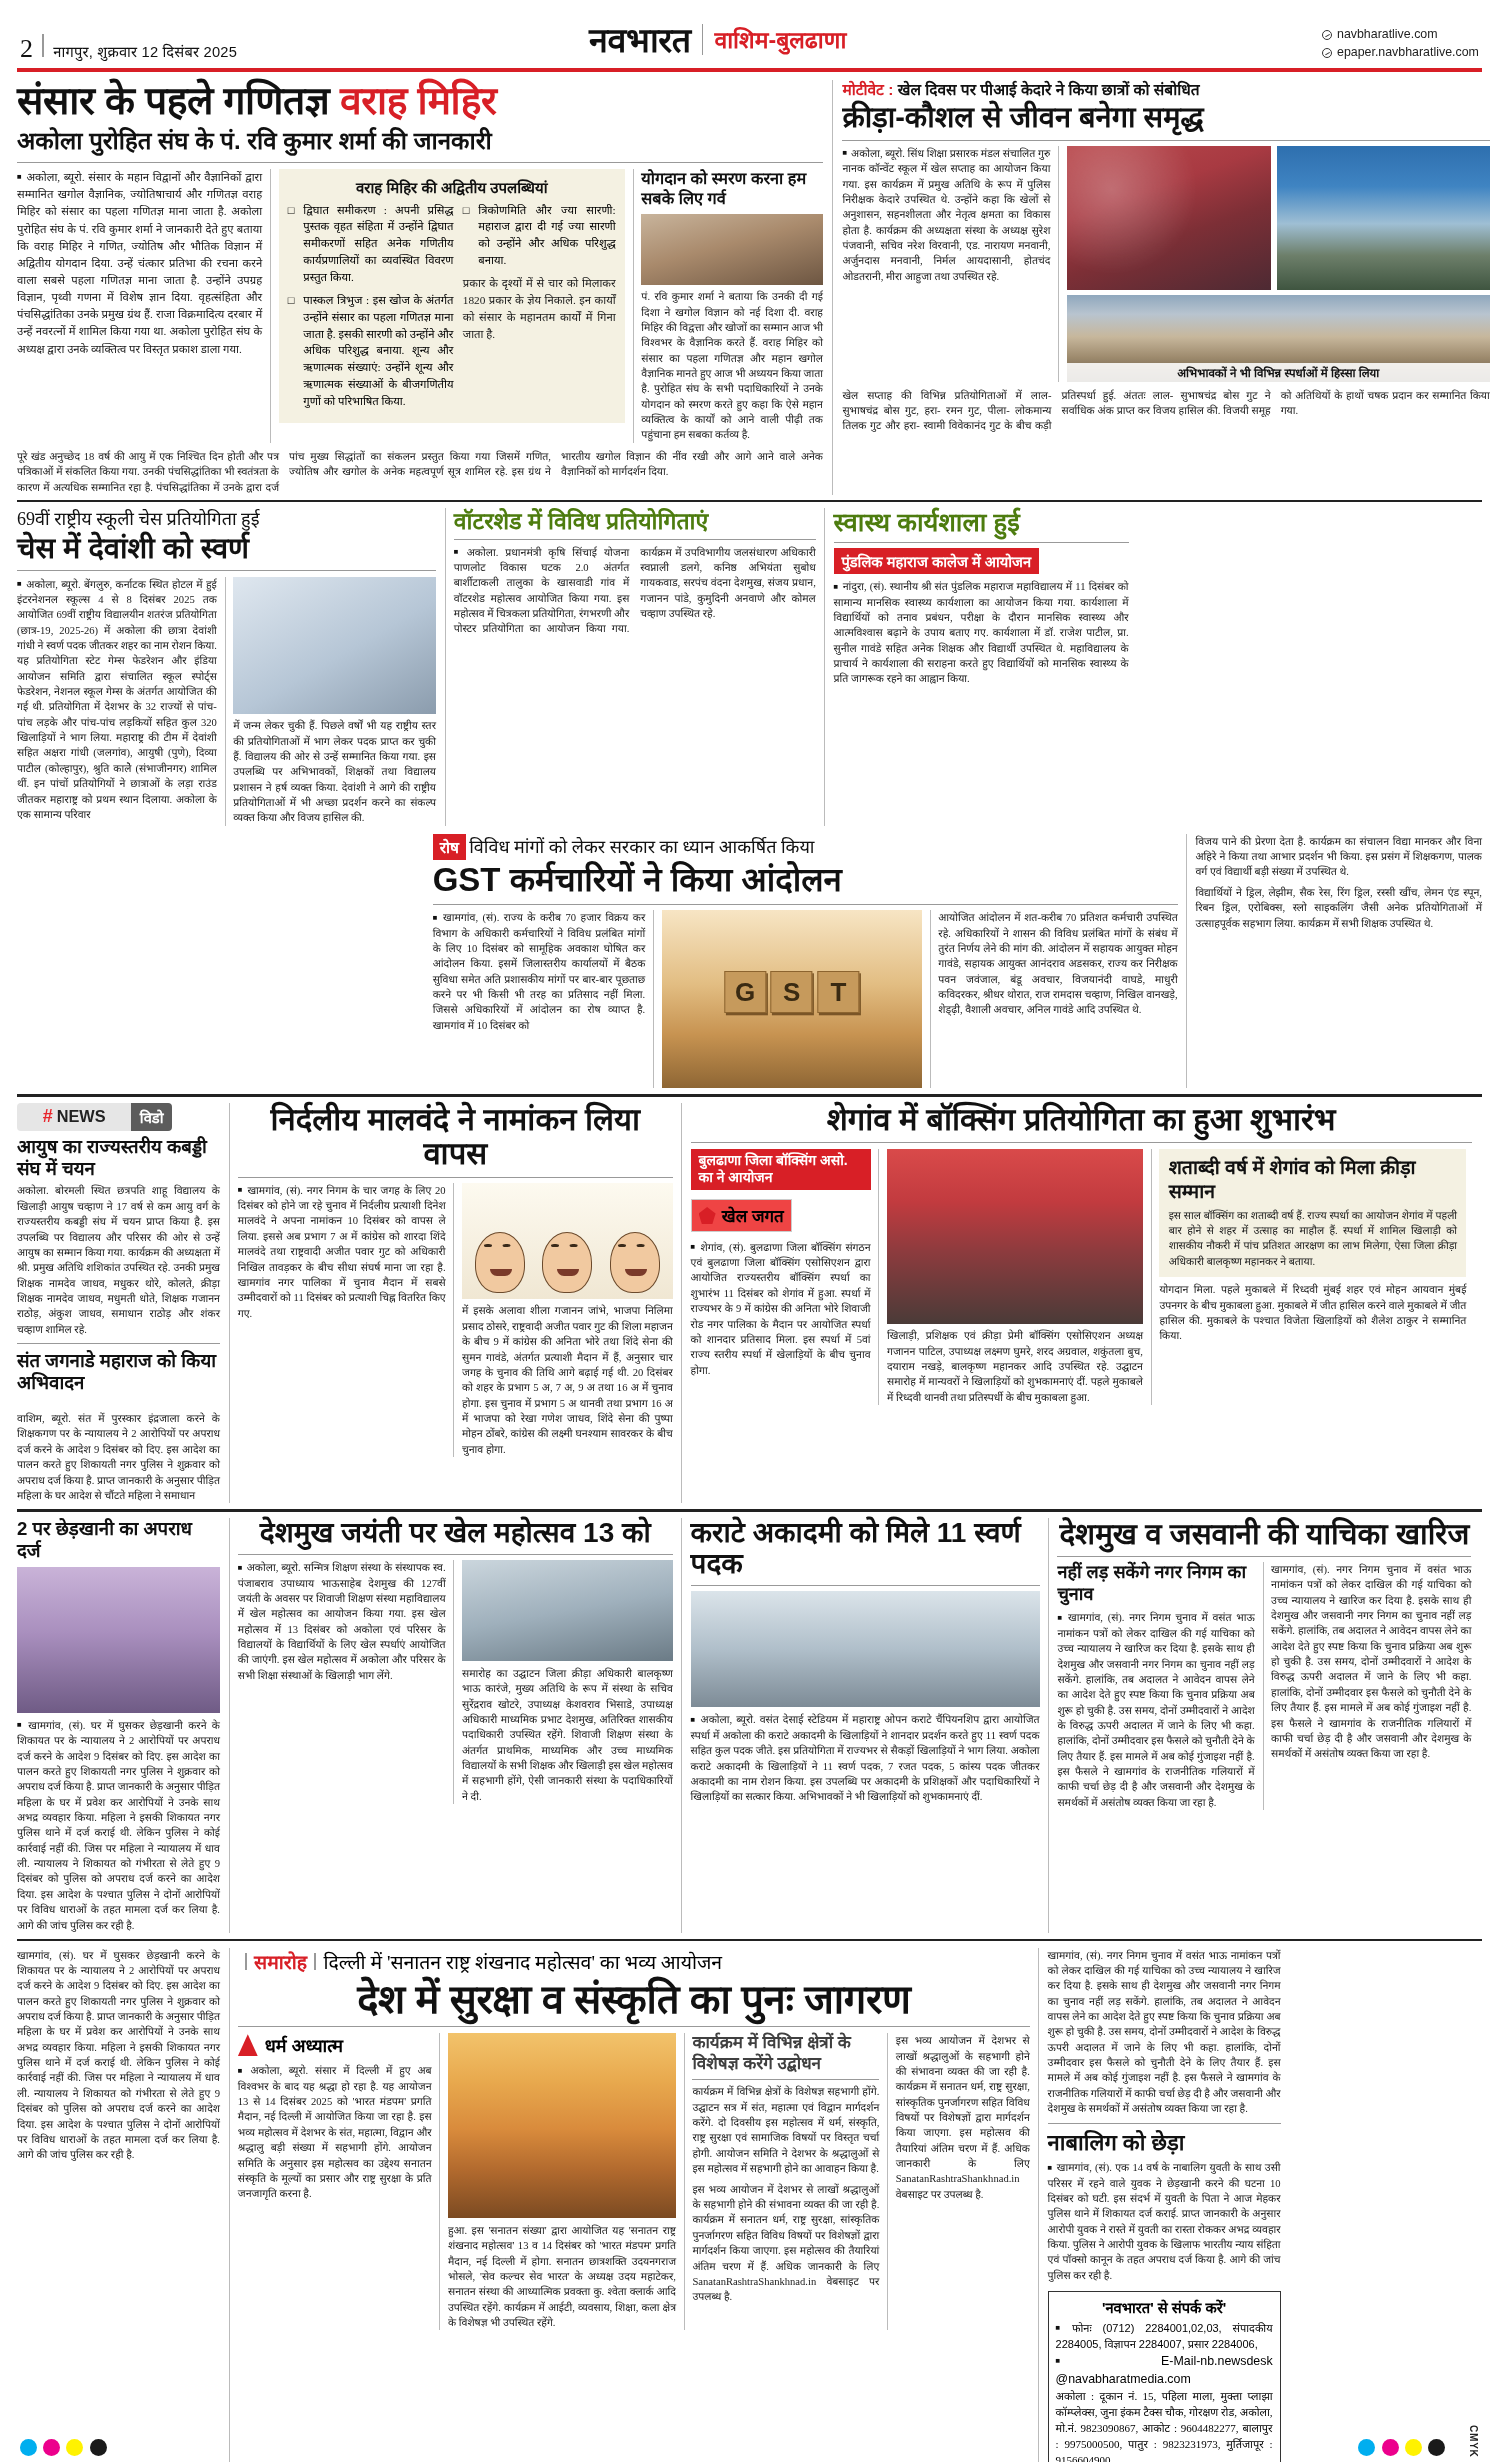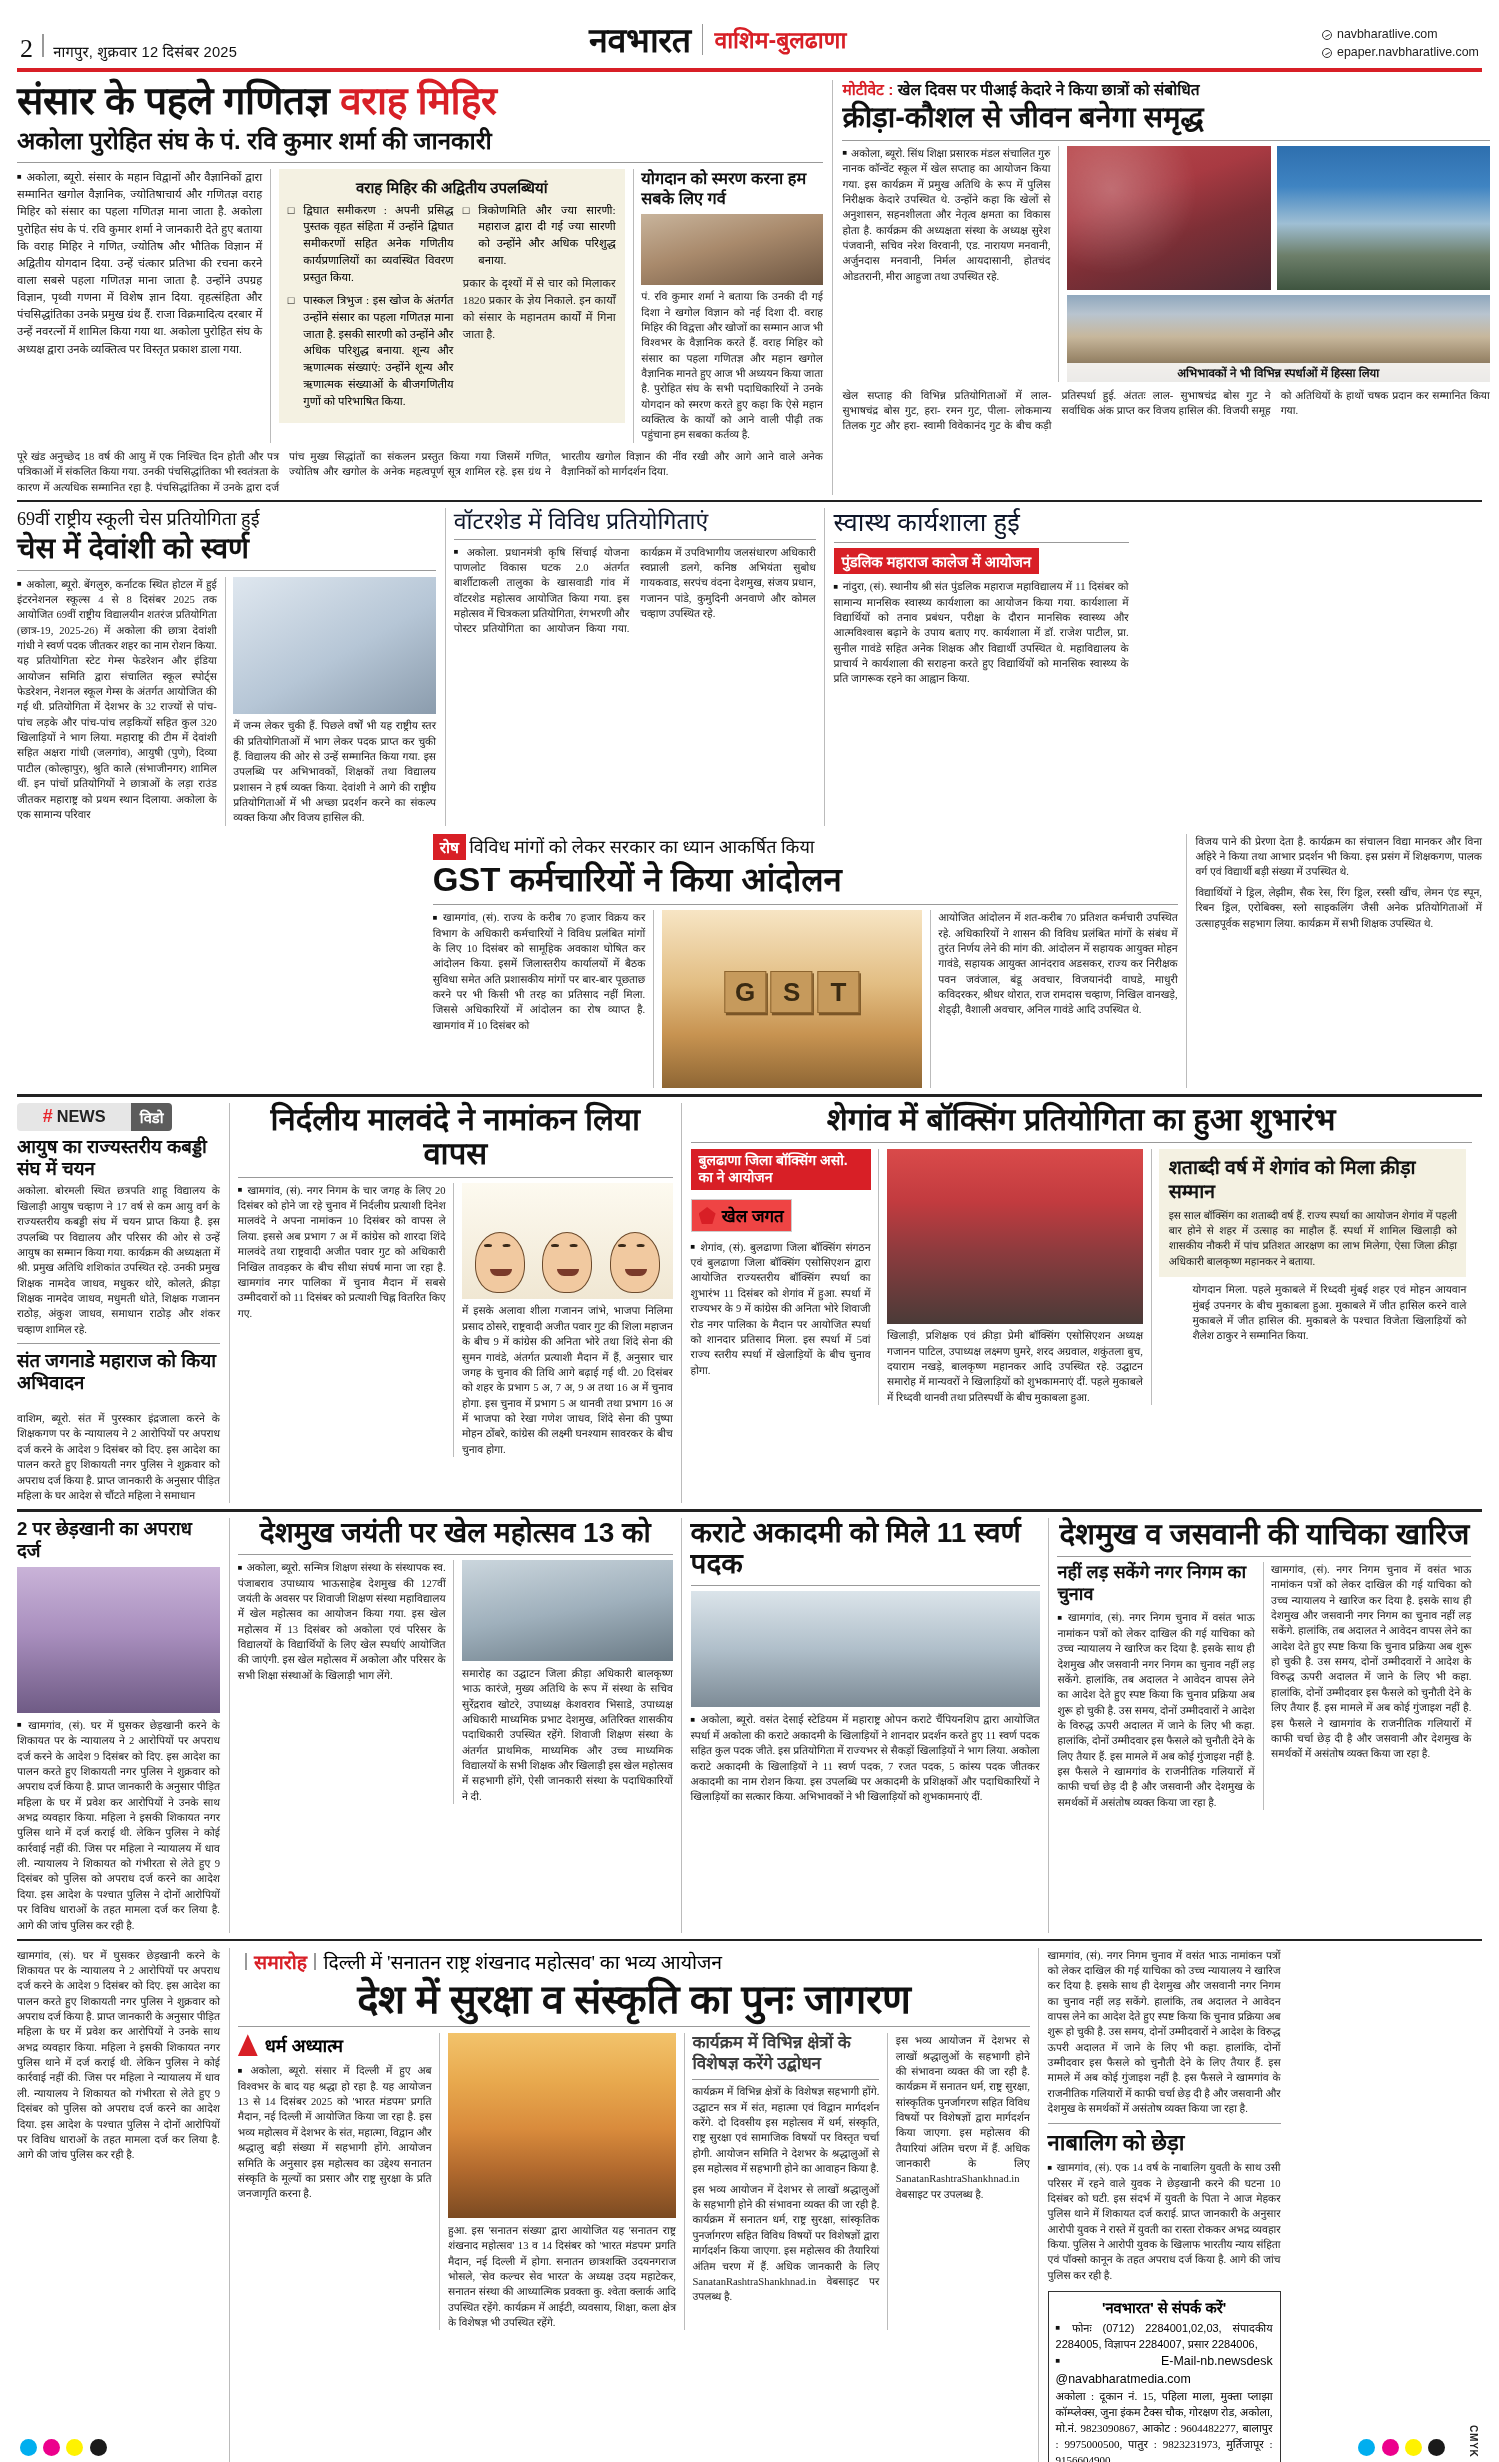--- a/index.html
+++ b/index.html
@@ -52,21 +52,21 @@
 
   
   .kicker { font-size: 15.5px; font-weight: 700; font-family: "Liberation Sans", sans-serif;
             color: #111; line-height: 1.25; }
   .kicker .tag { color: #d81f26; font-weight: 700; }
   .hl-xl { font-size: 39px; font-weight: 700; line-height: 1.06; color: #111;
            font-family: "Liberation Sans", sans-serif; letter-spacing: -0.4px; }
   .hl-xl .red { color: #d81f26; }
   .hl-lg { font-size: 29px; font-weight: 700; line-height: 1.1; color: #111;
            font-family: "Liberation Sans", sans-serif; }
-  .hl-md { font-size: 23px; font-weight: 400; line-height: 1.14; color: #0f172a;
+  .hl-md { font-size: 23px; font-weight: 700; line-height: 1.14; color: #4d7c0f;
            font-family: "Liberation Sans", sans-serif; }
   .hl-sm { font-size: 18.6px; font-weight: 700; line-height: 1.18; color: #111;
            font-family: "Liberation Sans", sans-serif; }
   .hl-xs { font-size: 15.5px; font-weight: 700; line-height: 1.2; color: #111;
            font-family: "Liberation Sans", sans-serif; }
   .subhead { font-size: 17px; line-height: 1.25; color: #111;
              font-family: "Liberation Sans", sans-serif; }
   .body { font-size: 11.3px; line-height: 1.52; color: #1a1a1a; text-align: justify;
           font-family: "Liberation Serif", serif; }
   .body.tight { font-size: 10.6px; line-height: 1.45; }
@@ -443,21 +443,21 @@
         <div style="width:256px;">
           <div class="photo ph-boxing" style="height:175px;"></div>
           <p class="body tight" style="margin-top:4.7px;">खिलाड़ी, प्रशिक्षक एवं क्रीड़ा प्रेमी बॉक्सिंग एसोसिएशन अध्यक्ष गजानन पाटिल, उपाध्यक्ष लक्ष्मण घुमरे, शरद अग्रवाल, शकुंतला बुच, दयाराम नखड़े, बालकृष्ण महानकर आदि उपस्थित रहे. उद्घाटन समारोह में मान्यवरों ने खिलाड़ियों को शुभकामनाएं दीं. पहले मुकाबले में रिध्दवी थानवी तथा प्रतिस्पर्धी के बीच मुकाबला हुआ.</p>
         </div>
         <div class="vsep"></div>
         <div style="width:307px;">
           <div class="tint">
             <div class="hl-xs" style="font-size:19.4px;">शताब्दी वर्ष में शेगांव को मिला क्रीड़ा सम्मान</div>
             <p class="body tight" style="margin-top:4.7px;">इस साल बॉक्सिंग का शताब्दी वर्ष हैं. राज्य स्पर्धा का आयोजन शेगांव में पहली बार होने से शहर में उत्साह का माहौल हैं. स्पर्धा में शामिल खिलाड़ी को शासकीय नौकरी में पांच प्रतिशत आरक्षण का लाभ मिलेगा, ऐसा जिला क्रीड़ा अधिकारी बालकृष्ण महानकर ने बताया.</p>
           </div>
-          <p class="body tight" style="margin-top:5.4px;margin-left:33px;">योगदान मिला. पहले मुकाबले में रिध्दवी मुंबई शहर एवं मोहन आयवान मुंबई उपनगर के बीच मुकाबला हुआ. मुकाबले में जीत हासिल करने वाले मुकाबले में जीत हासिल की. मुकाबले के पश्चात विजेता खिलाड़ियों को शैलेश ठाकुर ने सम्मानित किया.</p>
+          <p class="body tight" style="margin-top:5.4px;">योगदान मिला. पहले मुकाबले में रिध्दवी मुंबई शहर एवं मोहन आयवान मुंबई उपनगर के बीच मुकाबला हुआ. मुकाबले में जीत हासिल करने वाले मुकाबले में जीत हासिल की. मुकाबले के पश्चात विजेता खिलाड़ियों को शैलेश ठाकुर ने सम्मानित किया.</p>
         </div>
       </div>
     </div>
   </div>
 
   <div class="hsep-thick" style="margin-top:6.2px;"></div>
 
   <div class="band">
 
     <div class="colwrap" style="width:203px;">

